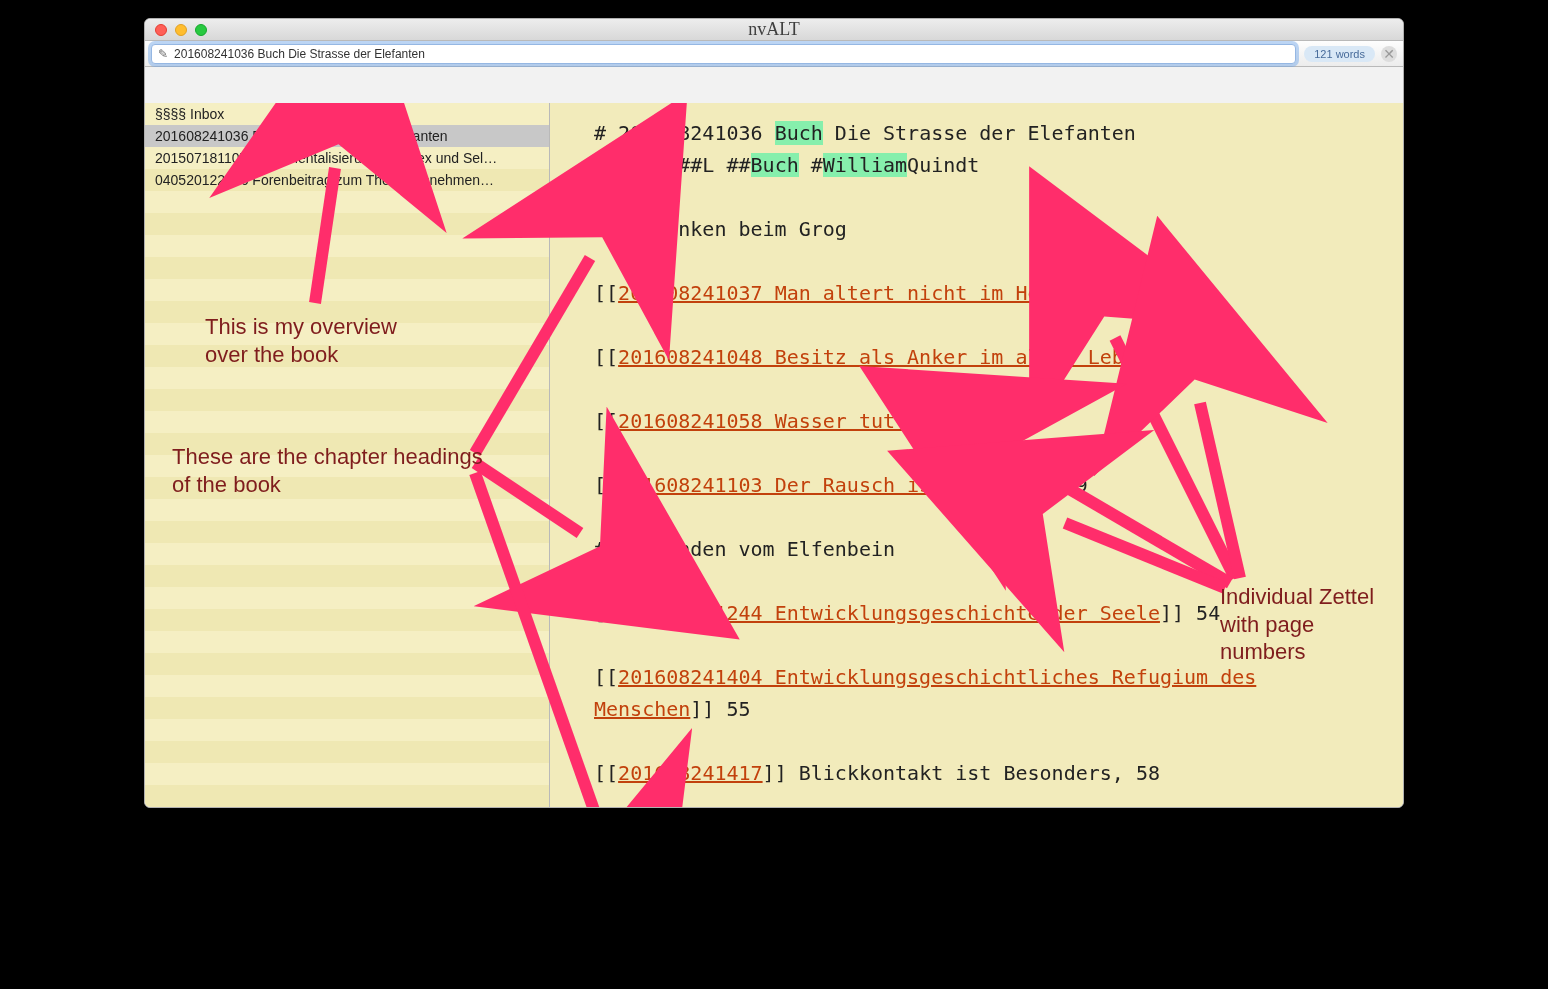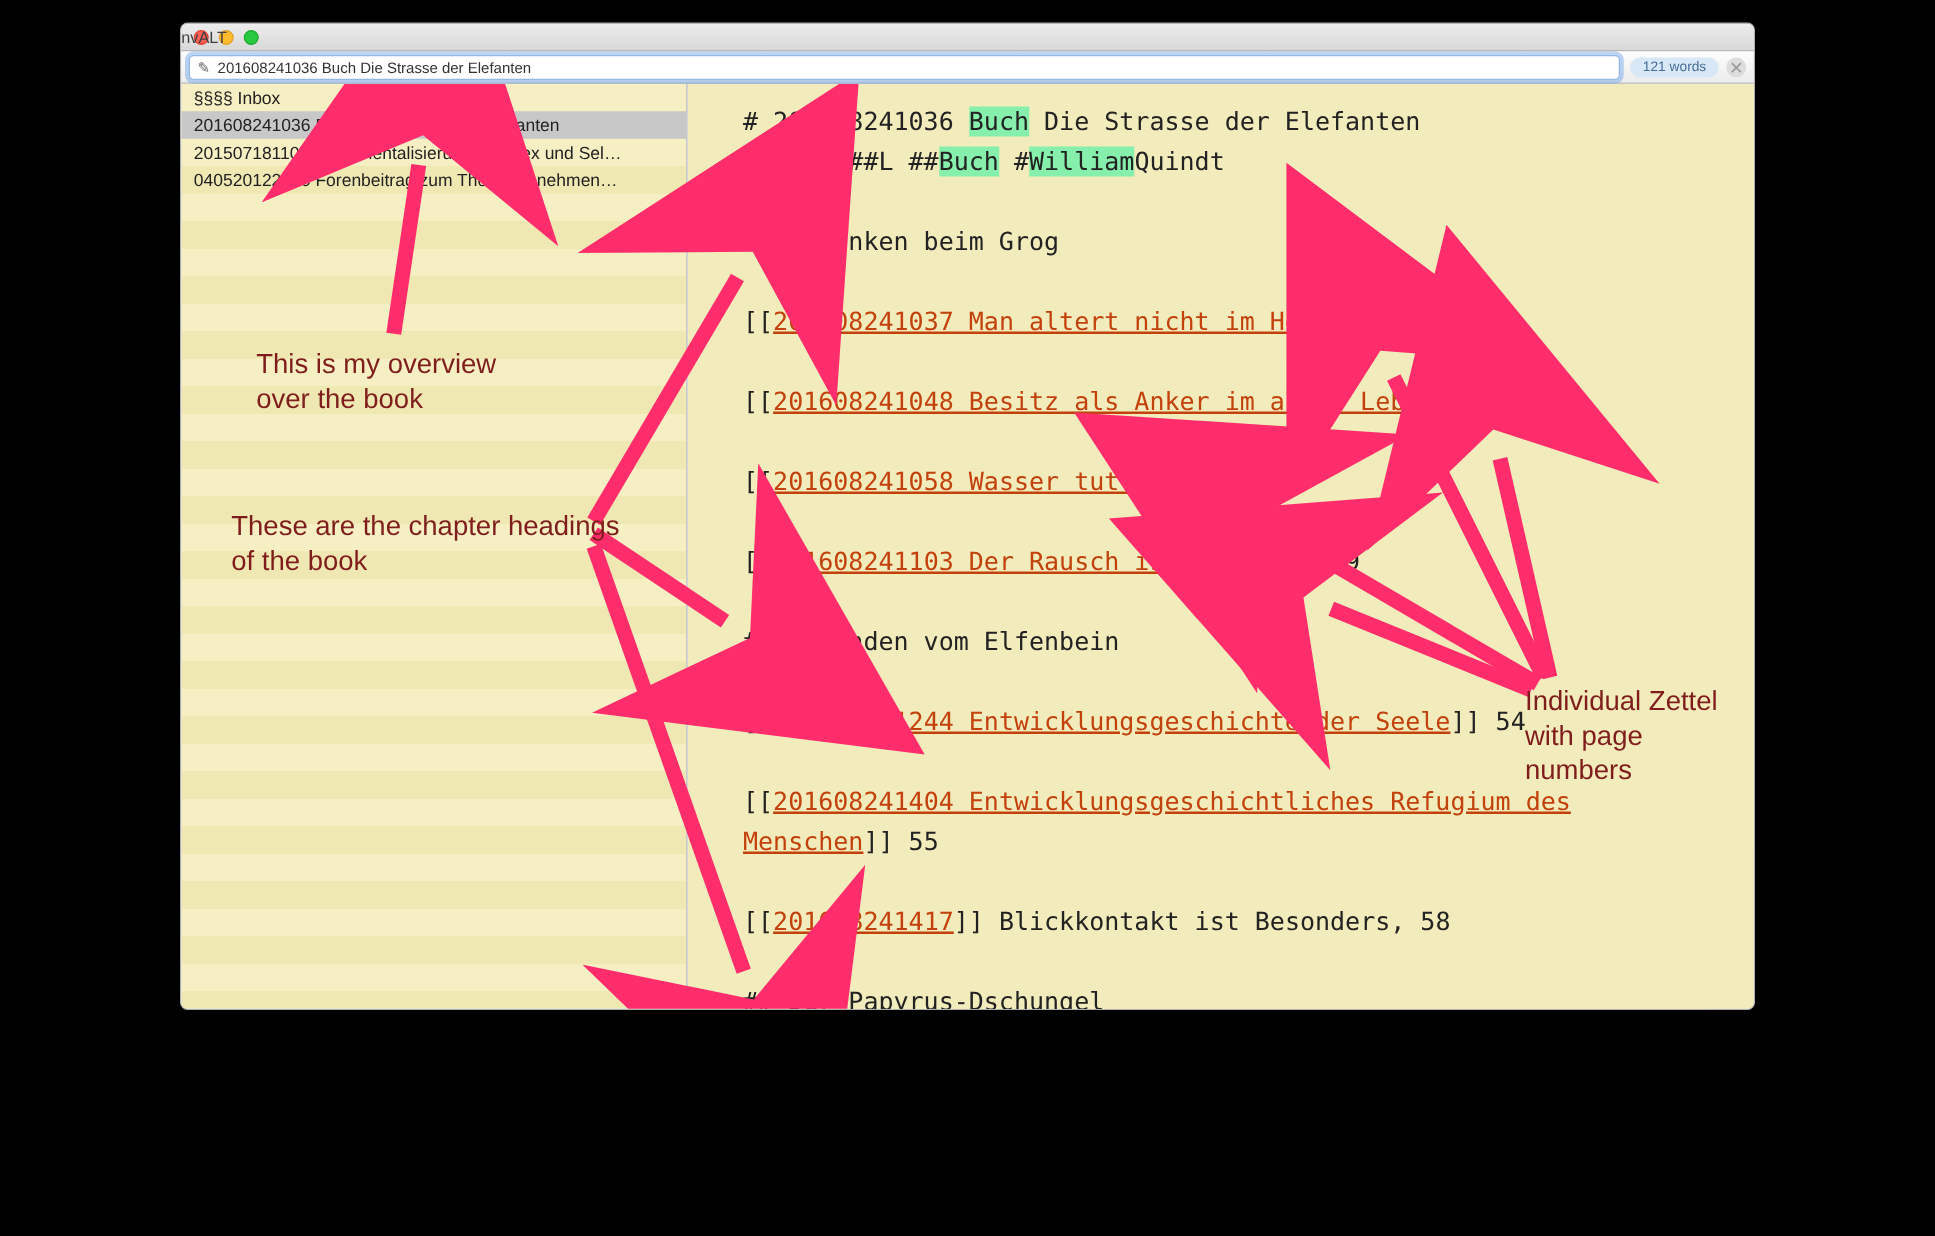--- a/index.html
+++ b/index.html
@@ -30,22 +30,22 @@
     display: flex;
     align-items: center;
     position: relative;
   }
   .traffic { display:flex; gap:8px; padding-left:10px; }
   .traffic span { width:12px; height:12px; border-radius:50%; display:block; }
   .tl-close   { background:#ff5f57; border:1px solid #e33e32; }
   .tl-min     { background:#ffbd2e; border:1px solid #e0a024; }
   .tl-max     { background:#28c940; border:1px solid #17a82d; }
   .title-text {
-    position:absolute; left:0; right:0; 
-    font-size:13px; color:#3f3f3f; pointer-events:none;
+    position:absolute; left:0; right:0; text-align:center;
+    font-size:18px; color:#3f3f3f; pointer-events:none;font-family:Liberation Serif, serif;
   }
   .searchbar {
     height: 26px;
     background: linear-gradient(#fefefe,#ececec);
     border-bottom:1px solid #b9b9b9;
     display:flex; align-items:center; padding:0 6px;
   }
   .searchfield {
     flex:1; display:flex; align-items:center;
     background:#fff;
@@ -108,21 +108,21 @@
   .link { color:#c2410c; text-decoration:underline; }
   
   .annot {
     position:absolute;
     color:#7f1d1d;
     font-family: -apple-system, Arial, sans-serif;
     font-size:22px;
     line-height:1.25;
     pointer-events:none;
   }
-  .app-area { position:relative; flex:1; display:flex; min-height:0; }
+  .app-area { position:relative; flex:1; display:flex; min-height:0;margin-top:36px; }
   .overlay { position:absolute; inset:0; pointer-events:none; }
 </style>
 </head>
 <body>
 
 <div class="window">
 
   <div class="titlebar">
     <div class="traffic">
       <span class="tl-close"></span>
@@ -195,20 +195,20 @@
         <line x1="330" y1="370" x2="450" y2="710" stroke="#ff2d6b" stroke-width="12" marker-end="url(#ah)"></line>
 
         <line x1="1090" y1="475" x2="970" y2="235" stroke="#ff2d6b" stroke-width="12" marker-end="url(#ah)"></line>
         <line x1="1095" y1="475" x2="1055" y2="300" stroke="#ff2d6b" stroke-width="12" marker-end="url(#ah)"></line>
         <line x1="1085" y1="480" x2="880" y2="360" stroke="#ff2d6b" stroke-width="12" marker-end="url(#ah)"></line>
         <line x1="1080" y1="485" x2="920" y2="420" stroke="#ff2d6b" stroke-width="12" marker-end="url(#ah)"></line>
       </svg>
 
       <div class="annot" style="left:60px; top:210px; white-space:pre;">This is my overview
 over the book</div>
-      <div class="annot" style="left:40px; top:340px; white-space:pre;">These are the chapter headings
+      <div class="annot" style="left:27px; top:340px; white-space:pre;">These are the chapter headings
 of the book</div>
       <div class="annot" style="left:1075px; top:480px; white-space:pre;">Individual Zettel
 with page
 numbers</div>
     </div>
   </div>
 </div>
 
 </body></html>

